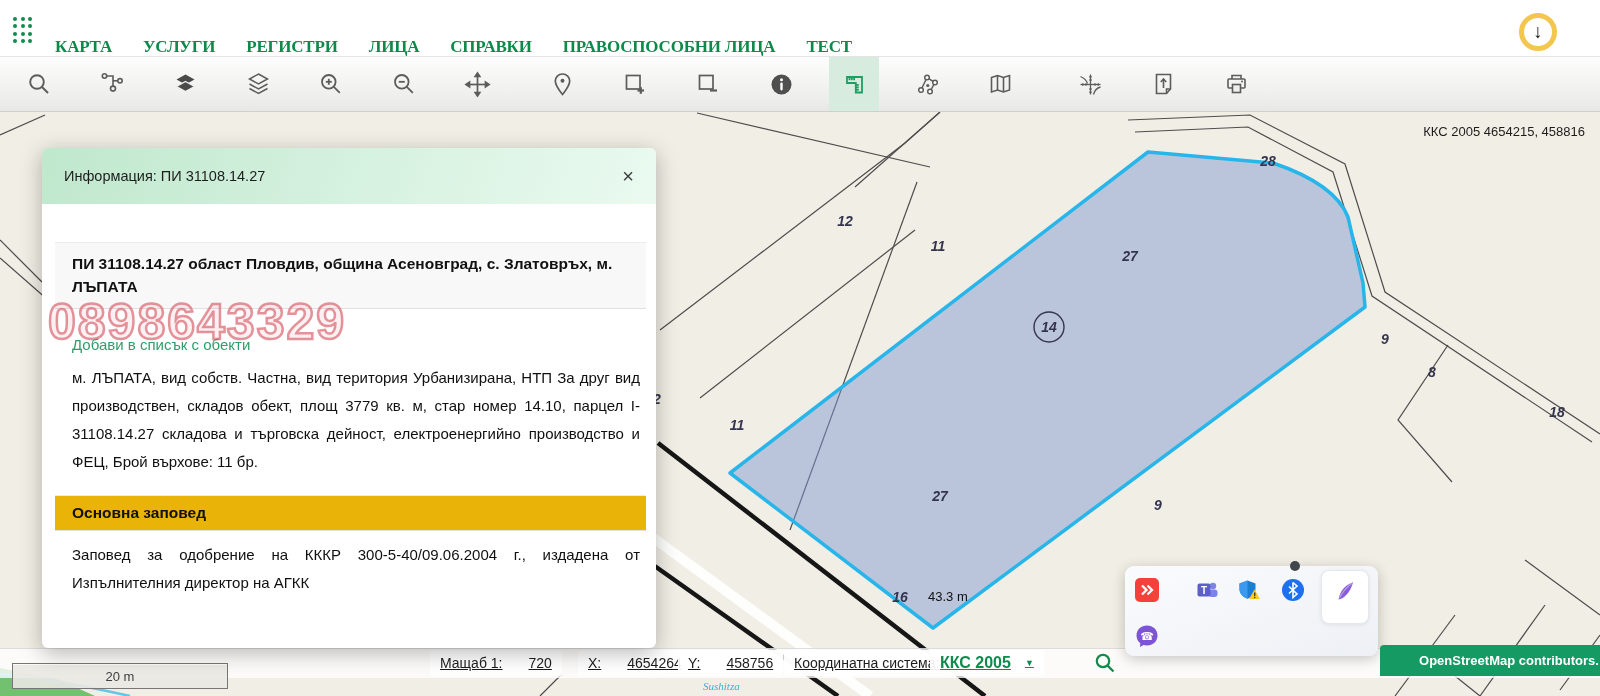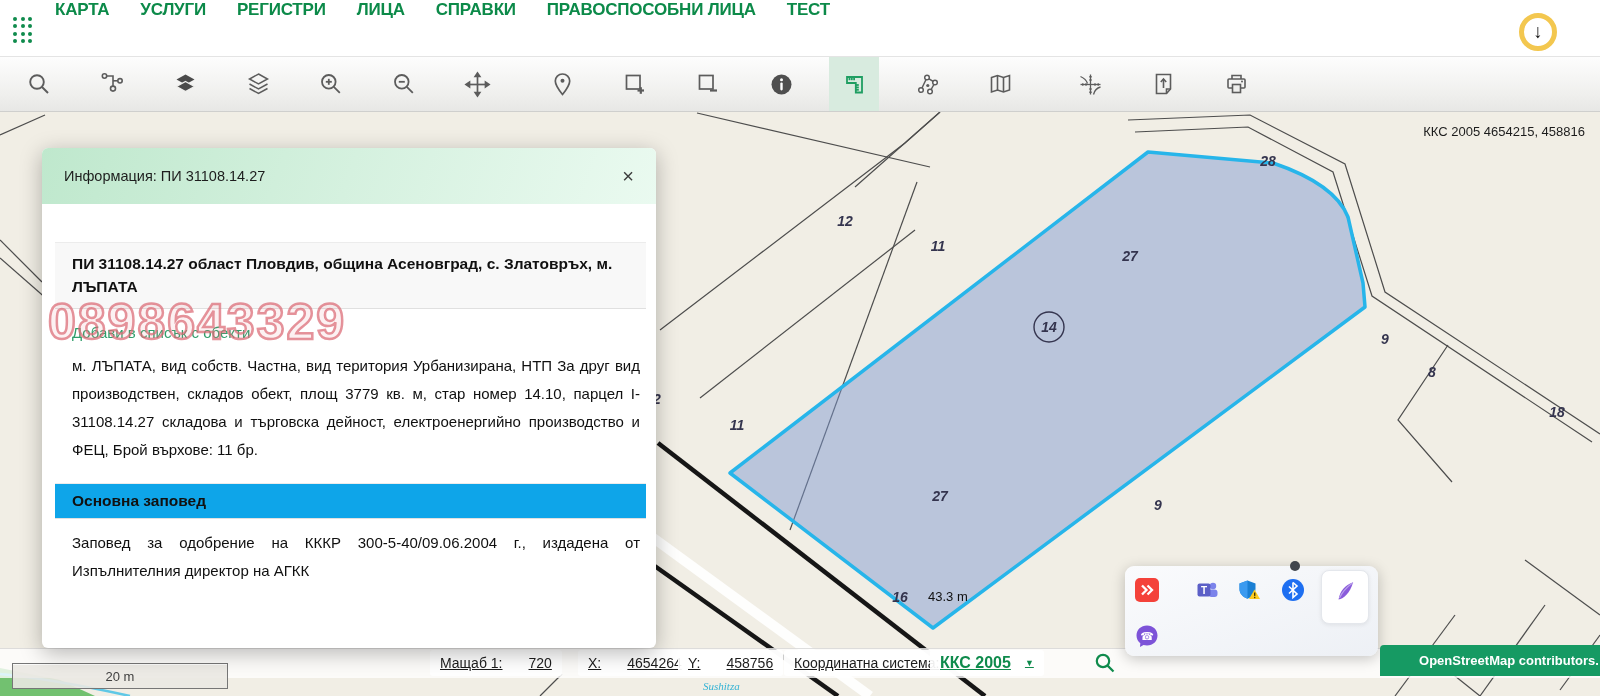--- a/index.html
+++ b/index.html
@@ -3,21 +3,21 @@
 <meta charset="utf-8">
 <style>
   * { margin:0; padding:0; box-sizing:border-box; }
   html,body { width:1600px; height:696px; overflow:hidden; font-family:"Liberation Sans",sans-serif; }
   #app { position:relative; width:1600px; height:696px; background:#f1eee5; overflow:hidden; }
 
   
   .navbar { position:absolute; left:0; top:0; width:1600px; height:57px; background:#ffffff; border-bottom:1px solid #e4e4e4; z-index:40; }
   .dots-grid { position:absolute; left:13px; top:17px; width:20px; height:26px; display:grid; grid-template-columns:repeat(3,1fr); gap:3px; cursor:pointer; }
   .dots-grid i { width:4px; height:4px; border-radius:50%; background:#0f8b4c; }
-  .nav-menu { position:absolute; left:55px; top:0; height:57px; display:flex; align-items:flex-start; gap:31px; }
+  .nav-menu { position:absolute; left:55px; top:0; height:57px; display:flex; align-items:flex-end; gap:31px;font-family:Liberation Serif, serif; }
   .nav-item { font-size:17px; font-weight:700; color:#0c8a49; letter-spacing:-0.2px; cursor:pointer; white-space:nowrap; }
   .collapse-btn { position:absolute; right:43px; top:13px; width:38px; height:38px; border-radius:50%; background:#fff; border:5px solid #f3c74f; display:flex; align-items:center; justify-content:center; cursor:pointer; font-size:19px; font-weight:700; color:#111; }
 
   
   .toolbar { position:absolute; left:0; top:57px; width:1600px; height:55px; background:linear-gradient(180deg,#fdfdfd 0%,#efefed 70%,#e7e7e5 100%); border-bottom:1px solid #cfcfcd; display:flex; align-items:stretch; padding-left:14px; z-index:40; }
   .tool { width:50px; margin-right:23px; display:flex; align-items:center; justify-content:center; cursor:pointer; }
   .tool.group-gap { margin-left:12px; }
   .tool.group-gap2 { margin-left:17px; }
   .tool.active { background:#d8ebdf; }
   .tool svg { display:block; }
@@ -28,24 +28,24 @@
   .pmeta { font:13px "Liberation Sans",sans-serif; fill:#1c1c1c; }
   .pmeasure { font:13px "Liberation Sans",sans-serif; fill:#111; }
   .pstream { font:italic 11px "Liberation Serif",serif; fill:#35b3d5; }
 
   
   .info-panel { position:absolute; left:42px; top:148px; width:614px; height:500px; background:#fff; border-radius:6px; box-shadow:0 5px 22px rgba(0,0,0,0.28); z-index:20; overflow:hidden; }
   .ip-header { height:56px; background:linear-gradient(110deg,#bfe8cd 0%,#d5f1df 50%,#eafaf0 100%); display:flex; align-items:center; padding:0 18px 0 22px; }
   .ip-title { font-size:14.5px; color:#1d1d1d; flex:1; }
   .ip-close { font-size:20px; color:#3c3c3c; cursor:pointer; line-height:1; padding:4px; }
   .ip-body { padding:0 0 0 0; }
-  .ip-heading-bar { margin:38px 10px 0 13px; background:#f8f8f8; border-top:1px solid #ececec; border-bottom:1px solid #e0e0e0; padding:9px 30px 10px 17px; font-size:15.5px; font-weight:700; color:#111; line-height:23px; }
+  .ip-heading-bar { margin:38px 10px 12px 13px; background:#f8f8f8; border-top:1px solid #ececec; border-bottom:1px solid #e0e0e0; padding:9px 30px 10px 17px; font-size:15.5px; font-weight:700; color:#111; line-height:23px; }
   .ip-link { margin:15px 16px 0 30px; font-size:15px; color:#2f9e6a; cursor:pointer; display:inline-block; }
   .ip-par { margin:10px 16px 0 30px; font-size:15px; color:#101010; line-height:28px; text-align:justify; }
-  .ip-section-bar { margin:19px 10px 0 13px; background:#0ea5e9; border-top:1px solid #ececec; border-bottom:1px solid #e0e0e0; padding:8px 12px 8px 17px; font-size:15.5px; font-weight:700; color:#111; }
+  .ip-section-bar { margin:19px 10px 0 13px; background:#eab308; border-top:1px solid #ececec; border-bottom:1px solid #e0e0e0; padding:8px 12px 8px 17px; font-size:15.5px; font-weight:700; color:#111; }
   .watermark { position:absolute; left:48px; top:293px; z-index:30; font-size:50px; font-weight:700; letter-spacing:2px; color:rgba(224,116,124,0.10); -webkit-text-stroke:2.5px rgba(219,106,116,0.72); pointer-events:none; z-index:30; font-family:"Liberation Sans",sans-serif; }
 
   
   .status-bar { position:absolute; left:0; top:648px; width:1600px; height:30px; background:rgba(255,255,255,0.78); border-top:1px solid rgba(190,190,190,0.5); z-index:5; }
   .scale-box { position:absolute; left:12px; top:663px; width:216px; height:26px; background:rgba(234,232,226,0.9); border:1.5px solid #767676; box-shadow:inset 0 1px 0 rgba(255,255,255,0.8); display:flex; align-items:center; justify-content:center; font-size:13px; color:#404040; z-index:6; }
   .pill { position:absolute; top:650px; height:26px; background:rgba(255,255,255,0.92); border-radius:3px; display:flex; align-items:center; padding:0 10px; font-size:14px; color:#1c1c1c; z-index:6; white-space:nowrap;text-decoration:underline; }
   .pill .val { margin-left:26px; }
   .crs-value-box { font-weight:700; color:#0f8b4c; font-size:16px; }
   .crs-caret { margin-left:14px; font-size:9px; color:#0f8b4c; cursor:pointer; }
   .status-search { position:absolute; left:1092px; top:650px; width:26px; height:26px; z-index:6; cursor:pointer; display:flex; align-items:center; justify-content:center; }

